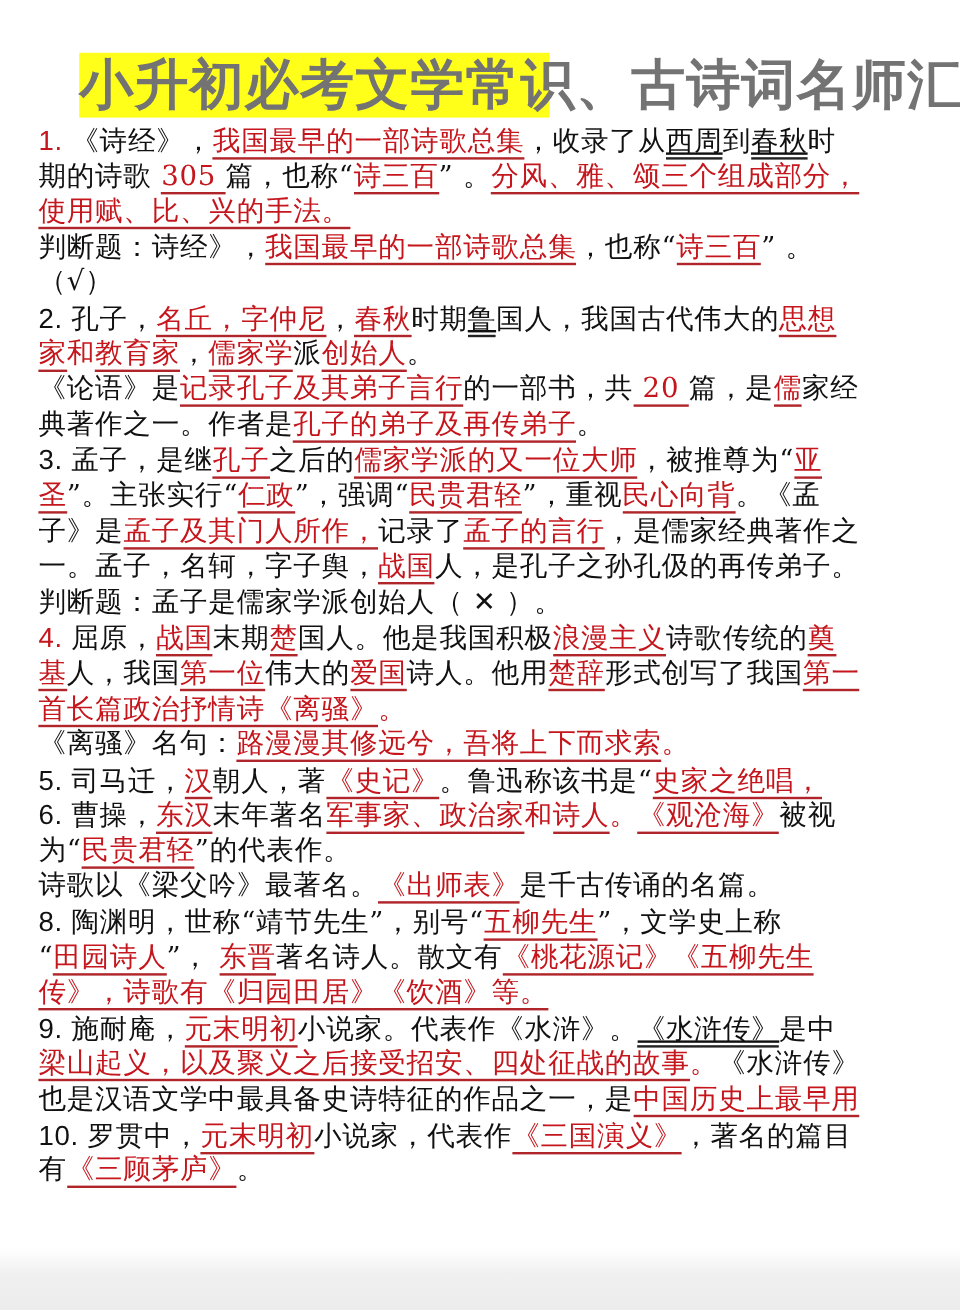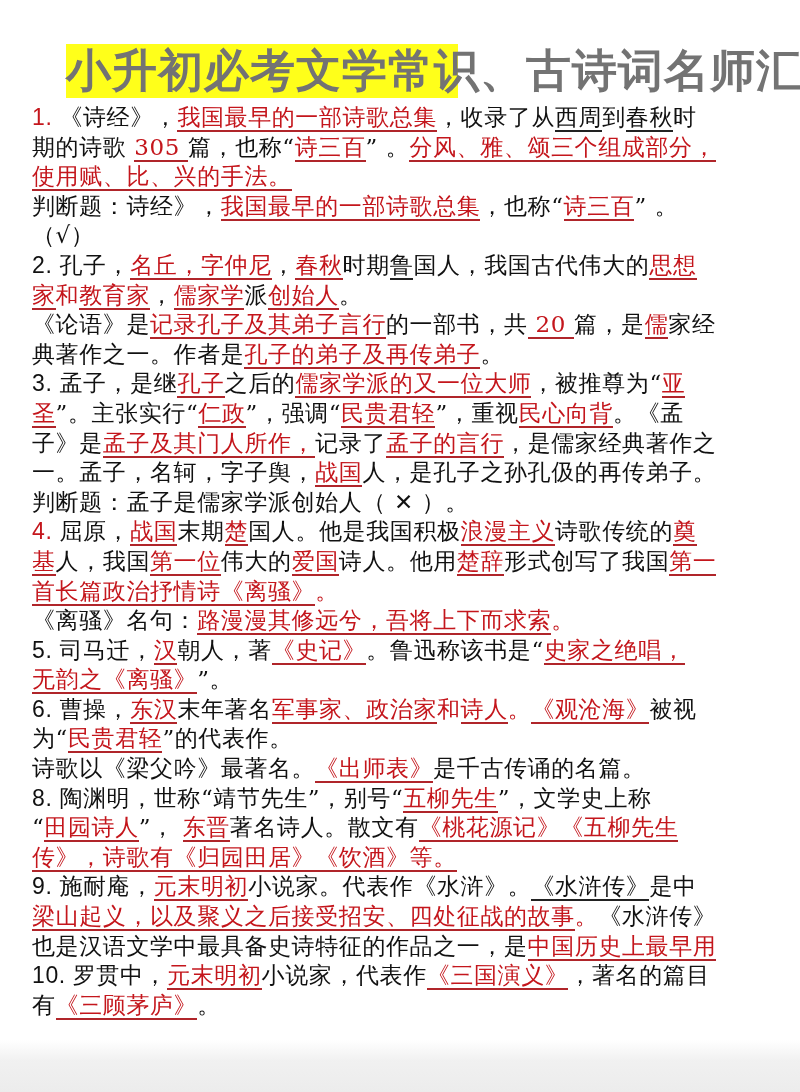--- a/index.html
+++ b/index.html
@@ -23,21 +23,21 @@
   .doc {
     position: absolute; left: 32px; top: 103px; width: 730px;
   }
   .line {
     height: 29.6px; line-height: 29.6px;
     font-size: 23px; white-space: nowrap;
     letter-spacing: 0.6px;
   }
   .seg-r, .seg-u, .seg-rb { color: #c4161c; }
   .seg-u { border-bottom: 2px solid #b0252a; }
-  .seg-ub { border-bottom: 2px solid #222; }
+  .seg-ub { border-bottom: 2px solid #222; text-decoration: underline; }
   .seg-num { color: #c4161c; font-family: "Liberation Sans", sans-serif; }
   .seg-numk { font-family: "Liberation Sans", sans-serif; }
   .fade {
     position: absolute; left: 0; top: 1040px; width: 800px; height: 52px;
     background: linear-gradient(to bottom, rgba(255,255,255,0) 0%, rgba(238,238,238,0.85) 40%, #ececec 100%);
   }
 </style>
 </head>
 <body>
 
@@ -56,21 +56,20 @@
     <div class="line"><span class="seg-numk">3. </span><span class="seg-plain">孟子，是继</span><span class="seg-u">孔子</span><span class="seg-plain">之后的</span><span class="seg-u">儒家学派的又一位大师</span><span class="seg-plain">，被推尊为“</span><span class="seg-u">亚</span></div>
     <div class="line"><span class="seg-u">圣</span><span class="seg-plain">”。主张实行“</span><span class="seg-u">仁政</span><span class="seg-plain">”，强调“</span><span class="seg-u">民贵君轻</span><span class="seg-plain">”，重视</span><span class="seg-u">民心向背</span><span class="seg-plain">。《孟</span></div>
     <div class="line"><span class="seg-plain">子》是</span><span class="seg-u">孟子及其门人所作，</span><span class="seg-plain">记录了</span><span class="seg-u">孟子的言行</span><span class="seg-plain">，是儒家经典著作之</span></div>
     <div class="line"><span class="seg-plain">一。孟子，名轲，字子舆，</span><span class="seg-u">战国</span><span class="seg-plain">人，是孔子之孙孔伋的再传弟子。</span></div>
     <div class="line"><span class="seg-plain">判断题：孟子是儒家学派创始人（ ✕ ）。</span></div>
     <div class="line"><span class="seg-num">4. </span><span class="seg-plain">屈原，</span><span class="seg-u">战国</span><span class="seg-plain">末期</span><span class="seg-u">楚</span><span class="seg-plain">国人。他是我国积极</span><span class="seg-u">浪漫主义</span><span class="seg-plain">诗歌传统的</span><span class="seg-u">奠</span></div>
     <div class="line"><span class="seg-u">基</span><span class="seg-plain">人，我国</span><span class="seg-u">第一位</span><span class="seg-plain">伟大的</span><span class="seg-u">爱国</span><span class="seg-plain">诗人。他用</span><span class="seg-u">楚辞</span><span class="seg-plain">形式创写了我国</span><span class="seg-u">第一</span></div>
     <div class="line"><span class="seg-u">首长篇政治抒情诗《离骚》</span><span class="seg-r">。</span></div>
     <div class="line"><span class="seg-plain">《离骚》名句：</span><span class="seg-u">路漫漫其修远兮，吾将上下而求索</span><span class="seg-r">。</span></div>
     <div class="line"><span class="seg-numk">5. </span><span class="seg-plain">司马迁，</span><span class="seg-u">汉</span><span class="seg-plain">朝人，著</span><span class="seg-u">《史记》</span><span class="seg-plain">。鲁迅称该书是“</span><span class="seg-u">史家之绝唱，</span></div>
-    <div class="line"><span class="seg-u">无韵之《离骚》</span><span class="seg-plain">”。</span></div>
     <div class="line"><span class="seg-numk">6. </span><span class="seg-plain">曹操，</span><span class="seg-u">东汉</span><span class="seg-plain">末年著名</span><span class="seg-u">军事家、政治家</span><span class="seg-r">和</span><span class="seg-u">诗人</span><span class="seg-r">。</span><span class="seg-u">《观沧海》</span><span class="seg-plain">被视</span></div>
     <div class="line"><span class="seg-plain">为“</span><span class="seg-u">民贵君轻</span><span class="seg-plain">”的代表作。</span></div>
     <div class="line"><span class="seg-plain">诗歌以《梁父吟》最著名。</span><span class="seg-u">《出师表》</span><span class="seg-plain">是千古传诵的名篇。</span></div>
     <div class="line"><span class="seg-numk">8. </span><span class="seg-plain">陶渊明，世称“靖节先生”，别号“</span><span class="seg-u">五柳先生</span><span class="seg-plain">”，文学史上称</span></div>
     <div class="line"><span class="seg-plain">“</span><span class="seg-u">田园诗人</span><span class="seg-plain">”， </span><span class="seg-u">东晋</span><span class="seg-plain">著名诗人。散文有</span><span class="seg-u">《桃花源记》《五柳先生</span></div>
     <div class="line"><span class="seg-u">传》，诗歌有《归园田居》《饮酒》等。</span></div>
     <div class="line"><span class="seg-numk">9. </span><span class="seg-plain">施耐庵，</span><span class="seg-u">元末明初</span><span class="seg-plain">小说家。代表作《水浒》。</span><span class="seg-ub">《水浒传》</span><span class="seg-plain">是中</span></div>
     <div class="line"><span class="seg-u">梁山起义，以及聚义之后接受招安、四处征战的故事</span><span class="seg-r">。</span><span class="seg-plain">《水浒传》</span></div>
     <div class="line"><span class="seg-plain">也是汉语文学中最具备史诗特征的作品之一，是</span><span class="seg-u">中国历史上最早用</span></div>
     <div class="line"><span class="seg-numk">10. </span><span class="seg-plain">罗贯中，</span><span class="seg-u">元末明初</span><span class="seg-plain">小说家，代表作</span><span class="seg-u">《三国演义》</span><span class="seg-plain">，著名的篇目</span></div>

